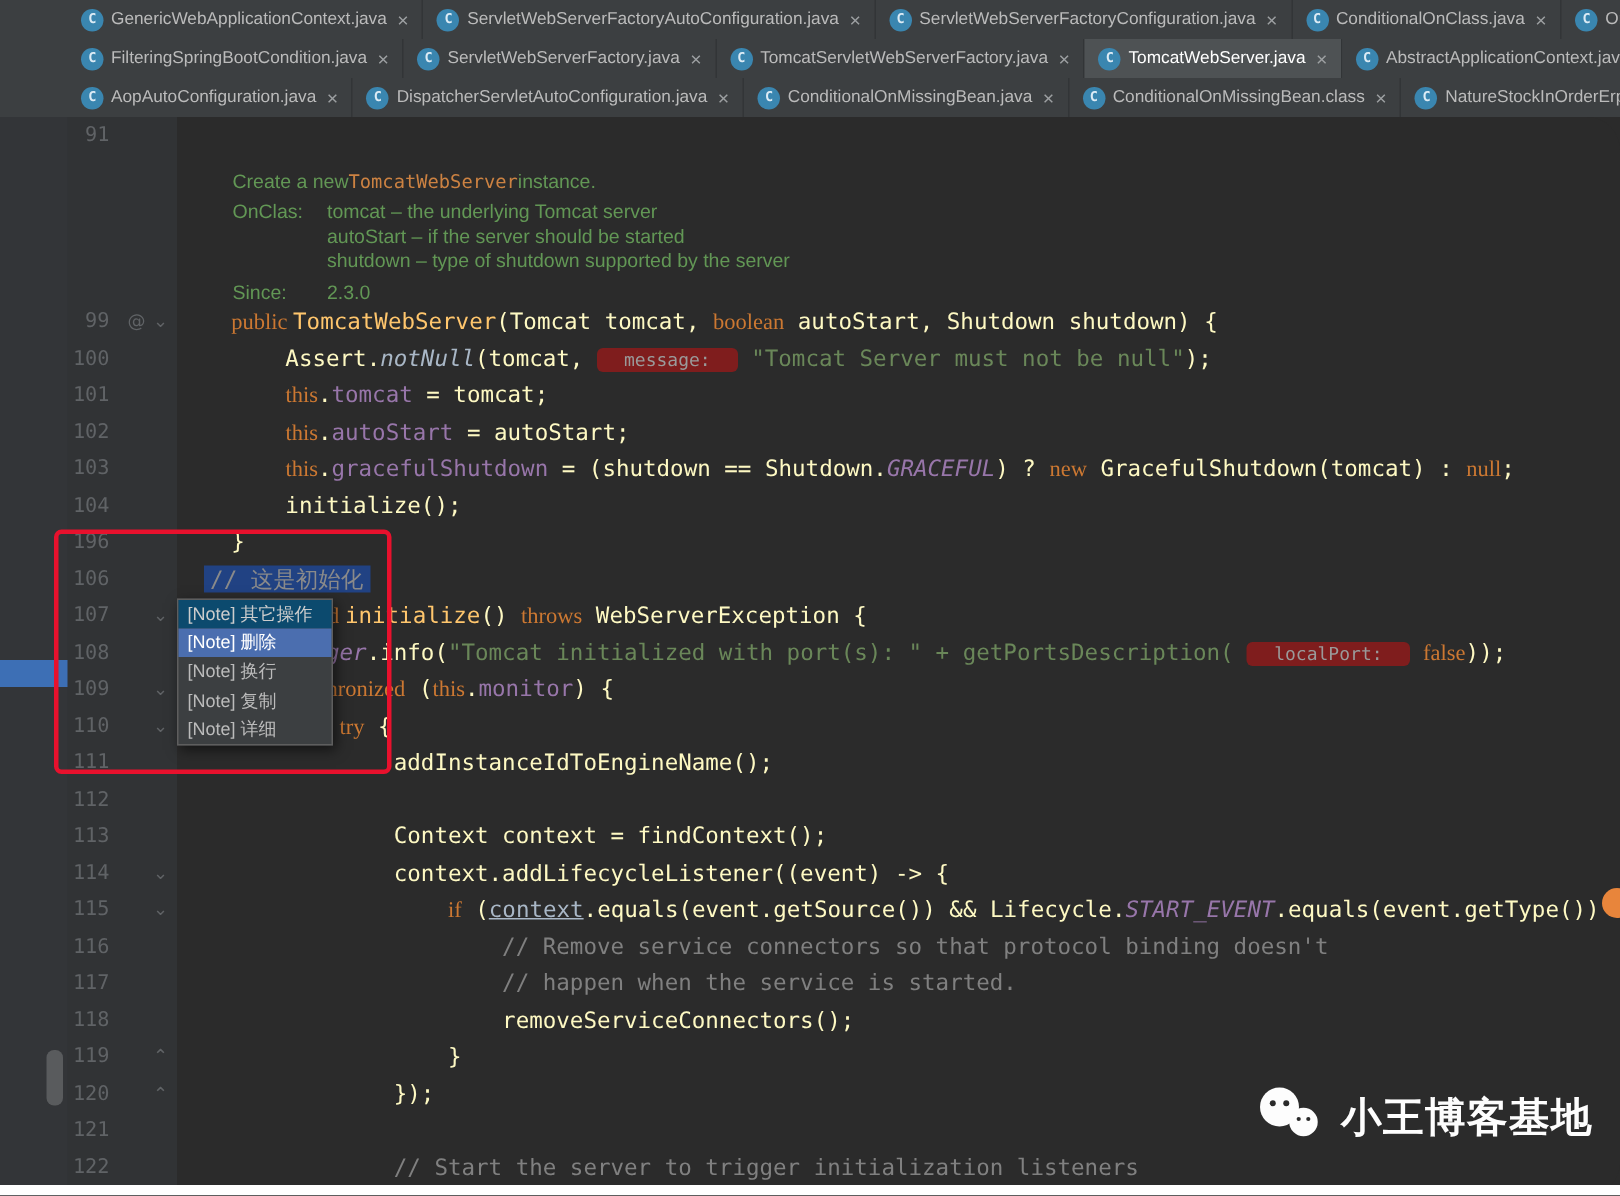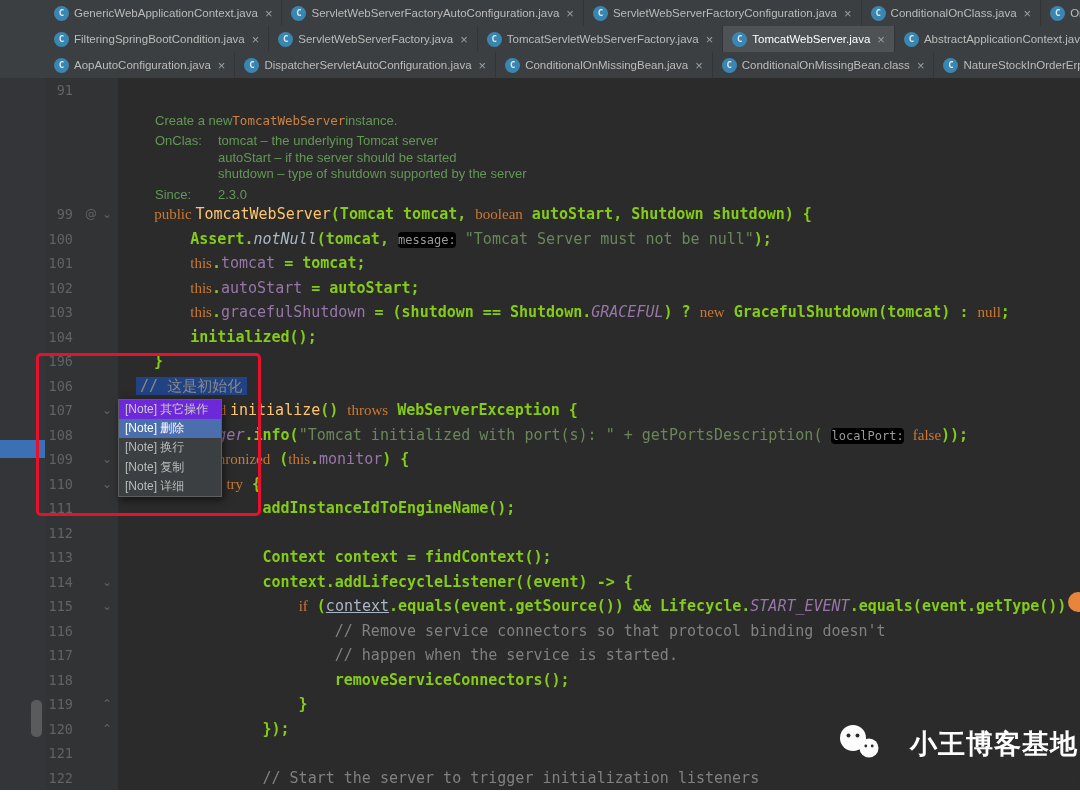--- a/index.html
+++ b/index.html
@@ -29,69 +29,69 @@
   .gutter-bg { position:absolute; left:0; top:0; width:118px; height:100%; background:#313335; }
   .rail-shade { position:absolute; left:0; top:0; width:45px; height:100%; background:#333538; }
   .lines { position:relative; }
   .cline {
     height:24.5px; line-height:24.5px; white-space:pre; display:flex;
     font-family:"DejaVu Sans Mono","Liberation Mono",monospace; font-size:15px;
   }
   .lnum { flex:0 0 73px; text-align:right; color:#606366; font-size:13.5px; user-select:none; padding-right:0; }
   .lfold { flex:0 0 45px; color:#606366; font-size:12px; display:flex; align-items:center; justify-content:flex-end; gap:5px; padding-right:6px; font-family:"DejaVu Sans",sans-serif; }
   .lcode { color:#a9b7c6; }
-  .s-pl   { color:#84cc16;font-weight:bold; }
+  .s-pl   { color:#fef9c3; }
   .s-kw   { color:#cc7832;font-family:Liberation Serif, serif; }
   .s-meth { color:#ffc66d; }
   .s-str  { color:#6a8759; }
   .s-grn  { color:#6a8759; }
   .s-com  { color:#808080; }
   .s-fld  { color:#9876aa; }
   .s-cst  { color:#9876aa; font-style:italic;margin-top:39px; }
   .s-iti  { font-style:italic; }
   .s-iti2 { color:#9876aa; font-style:italic; }
   .s-lnk  { text-decoration:underline;margin-top:23px; }
   .s-selcom { color:#8a8a8a; background:#214283; padding:0 5px 0 4px; }
   .s-hint {
-    background:#000000; color:#9a9a9a; border-radius:4px; padding:1px 0;
+    background:#7f1d1d; color:#9a9a9a; border-radius:4px; padding:1px 18px;
     font-size:12px; font-family:"DejaVu Sans Mono",monospace;
   }
   
   .docblock {
     height:99.5px; padding:10px 0 0 155px; overflow:hidden;
     font-size:13px; color:#629755; font-family:"Liberation Sans",sans-serif;
   }
   .docline { display:flex; line-height:16.5px; }
   .doctitle { margin-bottom:4px; }
   .docgap { margin-top:4px; }
   .doclabel { flex:0 0 63px; }
   .s-doc { color:#629755; }
   .doccode { font-family:"DejaVu Sans Mono",monospace; color:#cc8242; font-size:12.5px; }
   
   .popup {
     position:absolute; left:118px; top:399px; width:104px; z-index:30;
     background:#3c3f41; border:1px solid #5e5e5e; box-shadow:2px 3px 8px rgba(0,0,0,.55);
     font-size:12px; color:#bbbbbb;
   }
   .pitem { height:19.2px; line-height:19.2px; padding:0 6px; white-space:nowrap; overflow:hidden; cursor:pointer; }
-  .pitem.header { background:#6d28d9; color:#cccccc; }
+  .pitem.header { background:#0c4a6e; color:#cccccc; }
   .pitem.selected { background:#4b6eaf; color:#ffffff; }
   
   .redbox {
     position:absolute; left:36px; top:353px; width:225px; height:163px;
     border:3px solid #e8112d; border-radius:5px; z-index:25; pointer-events:none;
   }
   .bluebar { position:absolute; left:0; top:440px; width:45px; height:18px; background:#3d6fb5; z-index:5; }
   .scrollthumb { position:absolute; left:31px; top:700px; width:11px; height:37px; background:#595b5d; border-radius:5px; z-index:6; }
   .orangedot { position:absolute; left:1068px; top:592px; width:20px; height:20px; border-radius:50%; background:#e8853b; z-index:8; }
   .bottomstrip { position:absolute; left:0; bottom:0; width:100%; height:7px; background:#ffffff; z-index:40; }
   
   .watermark {
     position:absolute; left:836px; top:722px; z-index:20;
-    display:flex; align-items:center; gap:28px; color:#fdfdfd;
+    display:flex; align-items:center; gap:12px; color:#fdfdfd;
   }
   .wm-text { font-size:27px; font-weight:bold; letter-spacing:1px; font-family:"DejaVu Sans",sans-serif; }
 </style>
 </head>
 <body>
 
 <div class="tabbar">
     <div class="tabrow">
       <div class="tab">
         <span class="tabicon">C</span>
@@ -198,21 +198,21 @@
         <div class="docline docgap">
           <span class="doclabel">Since:</span>
           <span class="s-doc">2.3.0</span>
         </div>
       </div>
       <div class="cline"><span class="lnum">99</span><span class="lfold"><span>@</span><span>⌄</span></span><span class="lcode"><span class="s-pl">    </span><span class="s-kw">public </span><span class="s-meth">TomcatWebServer</span><span class="s-pl">(Tomcat tomcat, </span><span class="s-kw">boolean</span><span class="s-pl"> autoStart, Shutdown shutdown) {</span></span></div>
       <div class="cline"><span class="lnum">100</span><span class="lfold"></span><span class="lcode"><span class="s-pl">        Assert.</span><span class="s-iti">notNull</span><span class="s-pl">(tomcat, </span><span class="s-hint">message:</span><span class="s-pl"> </span><span class="s-str">"Tomcat Server must not be null"</span><span class="s-pl">);</span></span></div>
       <div class="cline"><span class="lnum">101</span><span class="lfold"></span><span class="lcode"><span class="s-pl">        </span><span class="s-kw">this</span><span class="s-pl">.</span><span class="s-fld">tomcat</span><span class="s-pl"> = tomcat;</span></span></div>
       <div class="cline"><span class="lnum">102</span><span class="lfold"></span><span class="lcode"><span class="s-pl">        </span><span class="s-kw">this</span><span class="s-pl">.</span><span class="s-fld">autoStart</span><span class="s-pl"> = autoStart;</span></span></div>
       <div class="cline"><span class="lnum">103</span><span class="lfold"></span><span class="lcode"><span class="s-pl">        </span><span class="s-kw">this</span><span class="s-pl">.</span><span class="s-fld">gracefulShutdown</span><span class="s-pl"> = (shutdown == Shutdown.</span><span class="s-cst">GRACEFUL</span><span class="s-pl">) ? </span><span class="s-kw">new</span><span class="s-pl"> GracefulShutdown(tomcat) : </span><span class="s-kw">null</span><span class="s-pl">;</span></span></div>
-      <div class="cline"><span class="lnum">104</span><span class="lfold"></span><span class="lcode"><span class="s-pl">        initialized();</span></span></div>
+      <div class="cline"><span class="lnum">104</span><span class="lfold"></span><span class="lcode"><span class="s-pl">        initialize();</span></span></div>
       <div class="cline"><span class="lnum">196</span><span class="lfold"></span><span class="lcode"><span class="s-pl">    }</span></span></div>
       <div class="cline"><span class="lnum">106</span><span class="lfold"></span><span class="lcode"><span class="s-pl">  </span><span class="s-selcom">// 这是初始化</span></span></div>
       <div class="cline"><span class="lnum">107</span><span class="lfold"><span>⌄</span></span><span class="lcode"><span class="s-pl">    </span><span class="s-kw">private void </span><span class="s-meth">initialize</span><span class="s-pl">() </span><span class="s-kw">throws</span><span class="s-pl"> WebServerException {</span></span></div>
       <div class="cline"><span class="lnum">108</span><span class="lfold"></span><span class="lcode"><span class="s-pl">        </span><span class="s-iti2">logger</span><span class="s-pl">.info(</span><span class="s-str">"Tomcat initialized with port(s): "</span><span class="s-grn"> + getPortsDescription( </span><span class="s-hint">localPort:</span><span class="s-pl"> </span><span class="s-kw">false</span><span class="s-pl">));</span></span></div>
       <div class="cline"><span class="lnum">109</span><span class="lfold"><span>⌄</span></span><span class="lcode"><span class="s-pl">        </span><span class="s-kw">synchronized</span><span class="s-pl"> (</span><span class="s-kw">this</span><span class="s-pl">.</span><span class="s-fld">monitor</span><span class="s-pl">) {</span></span></div>
       <div class="cline"><span class="lnum">110</span><span class="lfold"><span>⌄</span></span><span class="lcode"><span class="s-pl">            </span><span class="s-kw">try</span><span class="s-pl"> {</span></span></div>
       <div class="cline"><span class="lnum">111</span><span class="lfold"></span><span class="lcode"><span class="s-pl">                addInstanceIdToEngineName();</span></span></div>
       <div class="cline"><span class="lnum">112</span><span class="lfold"></span><span class="lcode"></span></div>
       <div class="cline"><span class="lnum">113</span><span class="lfold"></span><span class="lcode"><span class="s-pl">                Context context = findContext();</span></span></div>
       <div class="cline"><span class="lnum">114</span><span class="lfold"><span>⌄</span></span><span class="lcode"><span class="s-pl">                context.addLifecycleListener((event) -&gt; {</span></span></div>

